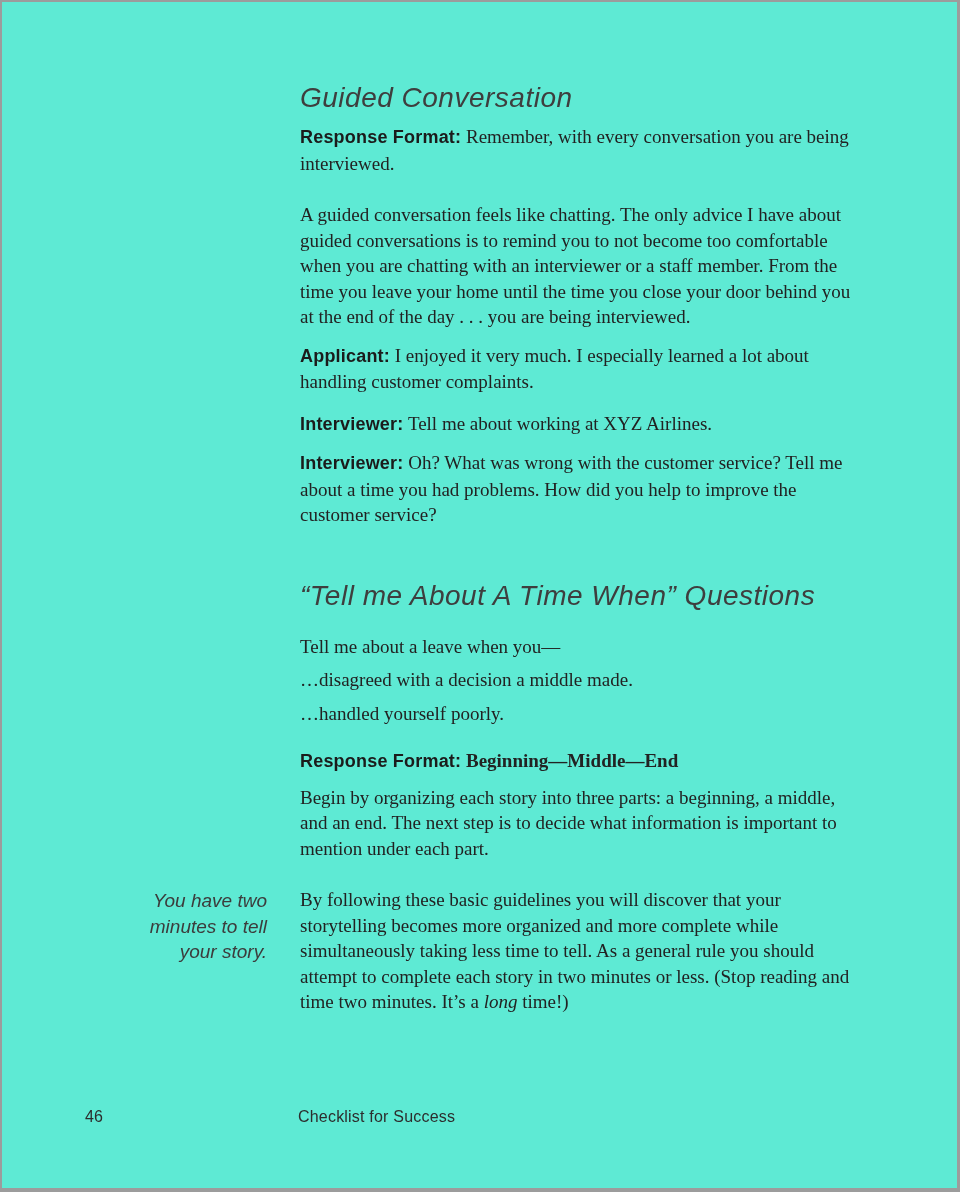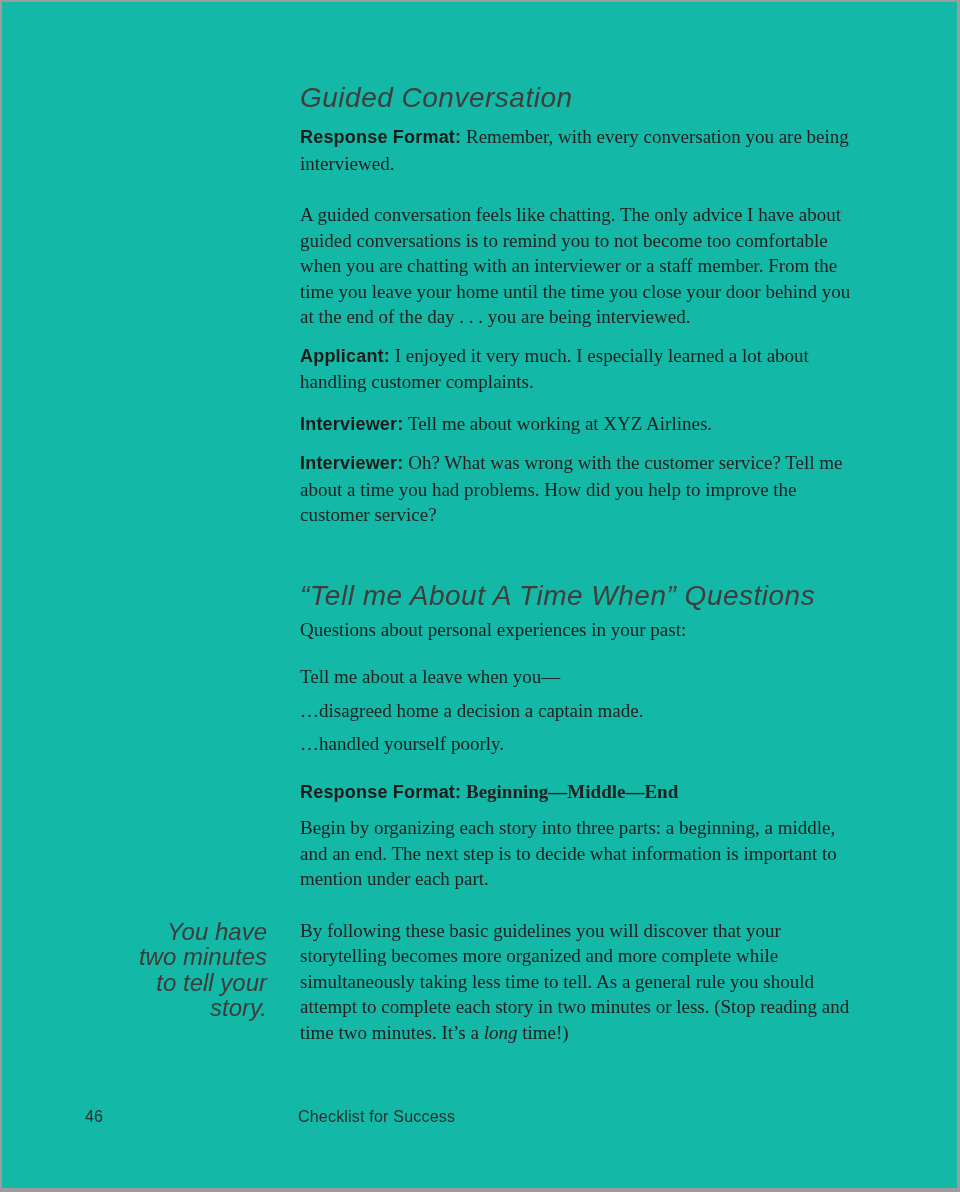--- a/index.html
+++ b/index.html
@@ -5,21 +5,21 @@
   html, body {
     margin: 0;
     padding: 0;
     background: #ffffff;
   }
   .page {
     position: relative;
     width: 960px;
     height: 1192px;
     box-sizing: border-box;
-    background: #14b8a6;
+    background: #5eead4;
     border-style: solid;
     border-color: #9c9c9c;
     border-width: 2px 3px 4px 2px;
     overflow: hidden;
     font-family: "Liberation Serif", serif;
     color: #222222;
   }
   .content {
     position: absolute;
     left: 298px;
@@ -68,21 +68,21 @@
     margin-top: 26px;
   }
   .margin-note {
     position: absolute;
     top: 1px;
     right: calc(100% + 33px);
     width: 136px;
     text-align: right;
     font-family: "Liberation Sans", sans-serif;
     font-style: italic;
-    font-size: 24px;
+    font-size: 19px;
     line-height: 25.5px;
     color: #3c3c3c;
   }
   .footer {
     position: absolute;
     top: 1106px;
     left: 0;
     width: 100%;
     font-family: "Liberation Sans", sans-serif;
     font-size: 16px;
@@ -111,23 +111,22 @@
       <h1 class="section-heading">Guided Conversation</h1>
       <p class="rf-lead"><span class="sans-label">Response Format:</span> <span>Remember, with every conversation you are being interviewed.</span></p>
       <p class="para-main">A guided conversation feels like chatting. The only advice I have about guided conversations is to remind you to not become too comfortable when you are chatting with an interviewer or a staff member. From the time you leave your home until the time you close your door behind you at the end of the day . . . you are being interviewed.</p>
       <p class="dialogue"><span class="sans-label">Applicant:</span> <span>I enjoyed it very much. I especially learned a lot about handling customer complaints.</span></p>
       <p class="dialogue dialogue-first"><span class="sans-label">Interviewer:</span> <span>Tell me about working at XYZ Airlines.</span></p>
       <p class="dialogue"><span class="sans-label">Interviewer:</span> <span>Oh? What was wrong with the customer service? Tell me about a time you had problems. How did you help to improve the customer service?</span></p>
     </section>
 
     <section class="section-2">
       <h1 class="section-heading">“Tell me About A Time When” Questions</h1>
-      <p class="subheading">Questions about personal experiences in your past:</p>
       <p class="list-intro">Tell me about a leave when you—</p>
-      <p class="list-item">…disagreed home a decision a captain made.</p>
+      <p class="list-item">…disagreed with a decision a middle made.</p>
       <p class="list-item">…handled yourself poorly.</p>
       <p class="rf-2"><span class="sans-label">Response Format:</span> <span class="serif-bold">Beginning—Middle—End</span></p>
       <p class="after-rf">Begin by organizing each story into three parts: a beginning, a middle, and an end. The next step is to decide what information is important to mention under each part.</p>
       <div class="para-with-note">
         <aside class="margin-note">You have two minutes to tell your story.</aside>
         <p><span>By following these basic guidelines you will discover that your storytelling becomes more organized and more complete while simultaneously taking less time to tell. As a general rule you should attempt to complete each story in two minutes or less. (Stop reading and time two minutes. It’s a </span><em>long</em><span> time!)</span></p>
       </div>
     </section>
 
   </main>

